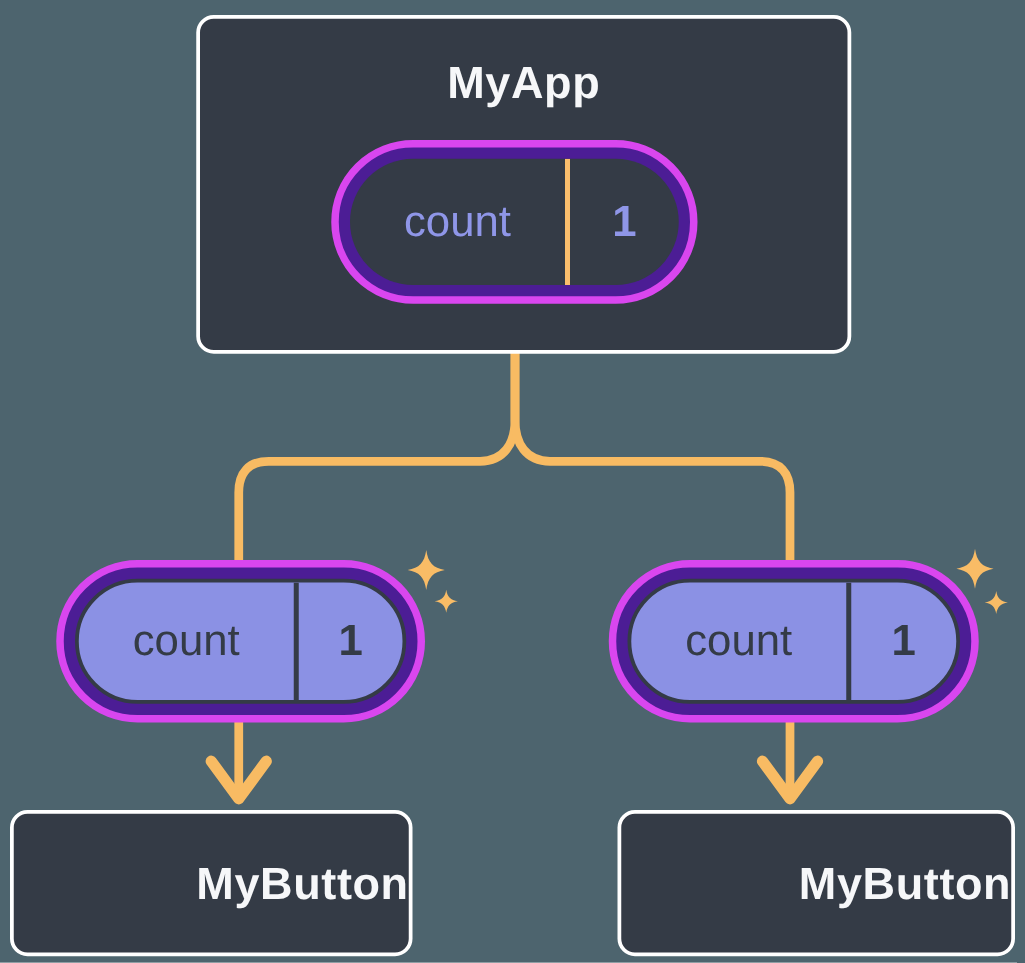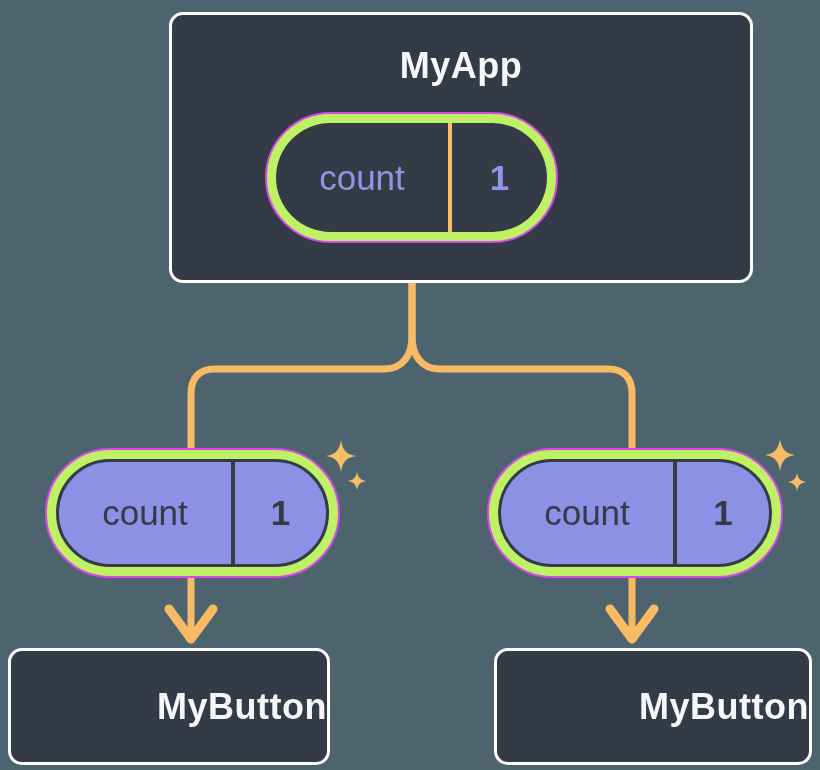--- a/index.html
+++ b/index.html
@@ -18,38 +18,38 @@
     z-index: 1;
   }
   .node {
     position: absolute;
     box-sizing: border-box;
     background: #343B46;
     border: 3px solid #FFFFFF;
     border-radius: 14px;
     z-index: 2;
   }
-  .node-root { left: 169px; top: 12px; width: 584px; height: 271px; }
+  .node-root { left: 157px; top: 12px; width: 524px; height: 271px; }
   .node-child { top: 648px; height: 117px; display: flex; align-items: center; justify-content: flex-end; }
   .node-child-left  { left: 8px;   width: 322px; }
   .node-child-right { left: 494px; width: 318px; }
   .node-title {
     color: #F6F7F9;
     font-size: 36px;
     font-weight: bold;
     letter-spacing: 0.5px;
     text-align: center;
   }
   .node-root .node-title { padding-top: 30px; }
 
   .state-pill {
     position: absolute;
     box-sizing: border-box;
-    border: 2px solid #d946ef;
-    background: #bef264;
+    border: 6px solid #d946ef;
+    background: #4c1d95;
     border-radius: 75px;
     padding: 9px;
     z-index: 3;
   }
   .pill-root  { left: 265px; top: 112px; width: 293px; height: 131px; }
   .pill-left  { left: 45px;  top: 448px; width: 295px; height: 130px; }
   .pill-right { left: 487px; top: 448px; width: 296px; height: 130px; }
   .state-inner {
     box-sizing: border-box;
     display: flex;

